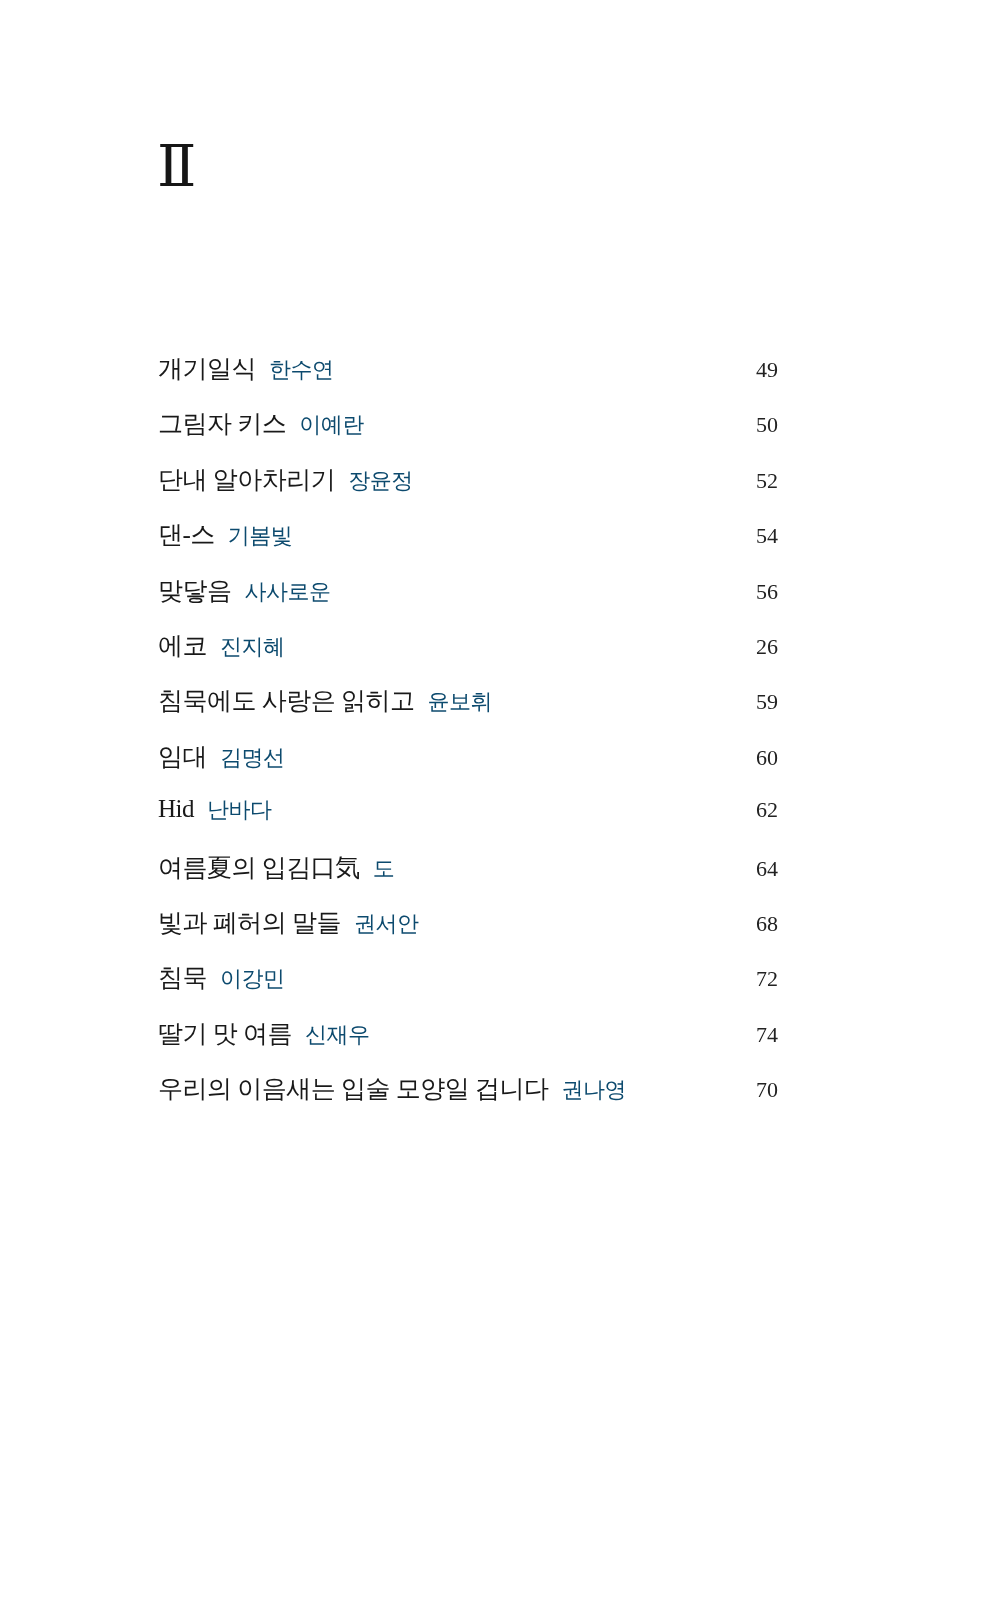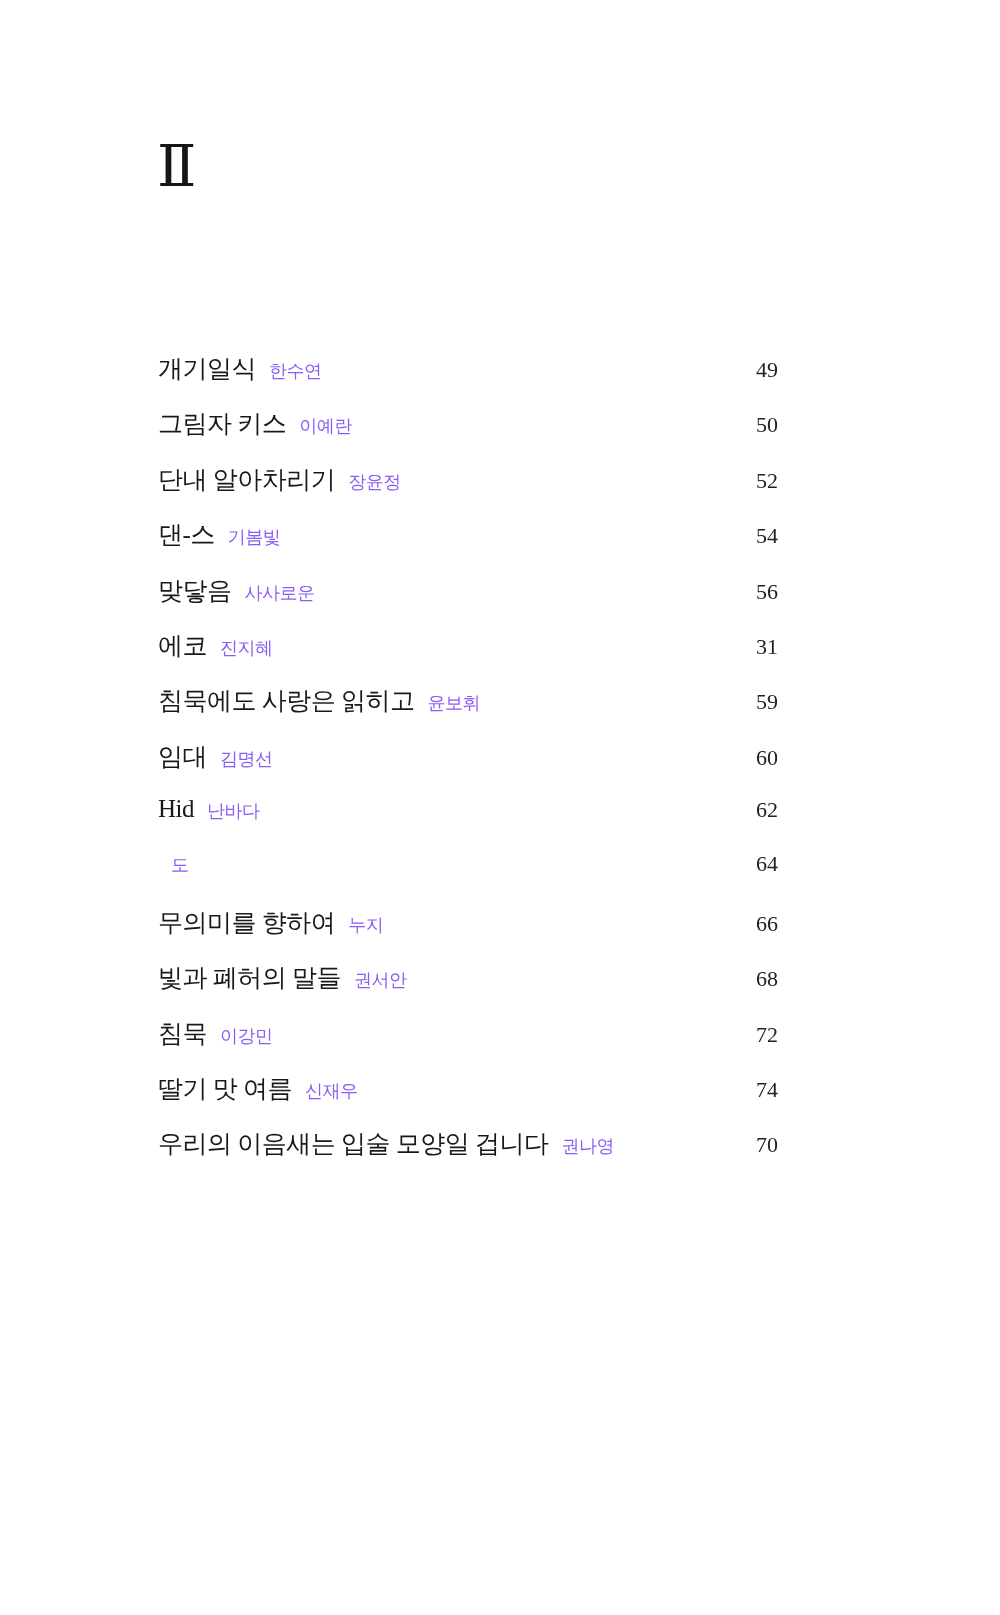--- a/index.html
+++ b/index.html
@@ -41,23 +41,23 @@
   }
   .title {
     font-size: 25px;
     font-weight: 500;
     color: #191919;
     letter-spacing: -0.5px;
     white-space: nowrap;
   }
   .author {
     margin-left: 13px;
-    font-size: 18px;
+    font-size: 22px;
     font-weight: 400;
-    color: #8b5cf6;
+    color: #0c4a6e;
     letter-spacing: -0.5px;
     white-space: nowrap;
   }
   .spacer {
     flex: 1 1 auto;
   }
   .pagenum {
     font-size: 22px;
     font-weight: 400;
     color: #222222;
@@ -105,21 +105,21 @@
     <span class="title">맞닿음</span>
     <span class="author">사사로운</span>
     <span class="spacer"></span>
     <span class="pagenum">56</span>
   </div>
 
   <div class="row">
     <span class="title">에코</span>
     <span class="author">진지혜</span>
     <span class="spacer"></span>
-    <span class="pagenum">31</span>
+    <span class="pagenum">26</span>
   </div>
 
   <div class="row">
     <span class="title">침묵에도 사랑은 읽히고</span>
     <span class="author">윤보휘</span>
     <span class="spacer"></span>
     <span class="pagenum">59</span>
   </div>
 
   <div class="row">
@@ -130,31 +130,26 @@
   </div>
 
   <div class="row">
     <span class="title">Hid</span>
     <span class="author">난바다</span>
     <span class="spacer"></span>
     <span class="pagenum">62</span>
   </div>
 
   <div class="row">
+    <span class="title">여름夏의 입김口気</span>
     <span class="author">도</span>
     <span class="spacer"></span>
     <span class="pagenum">64</span>
   </div>
 
-  <div class="row">
-    <span class="title">무의미를 향하여</span>
-    <span class="author">누지</span>
-    <span class="spacer"></span>
-    <span class="pagenum">66</span>
-  </div>
 
 
   <div class="row">
     <span class="title">빛과 폐허의 말들</span>
     <span class="author">권서안</span>
     <span class="spacer"></span>
     <span class="pagenum">68</span>
   </div>
 
 

